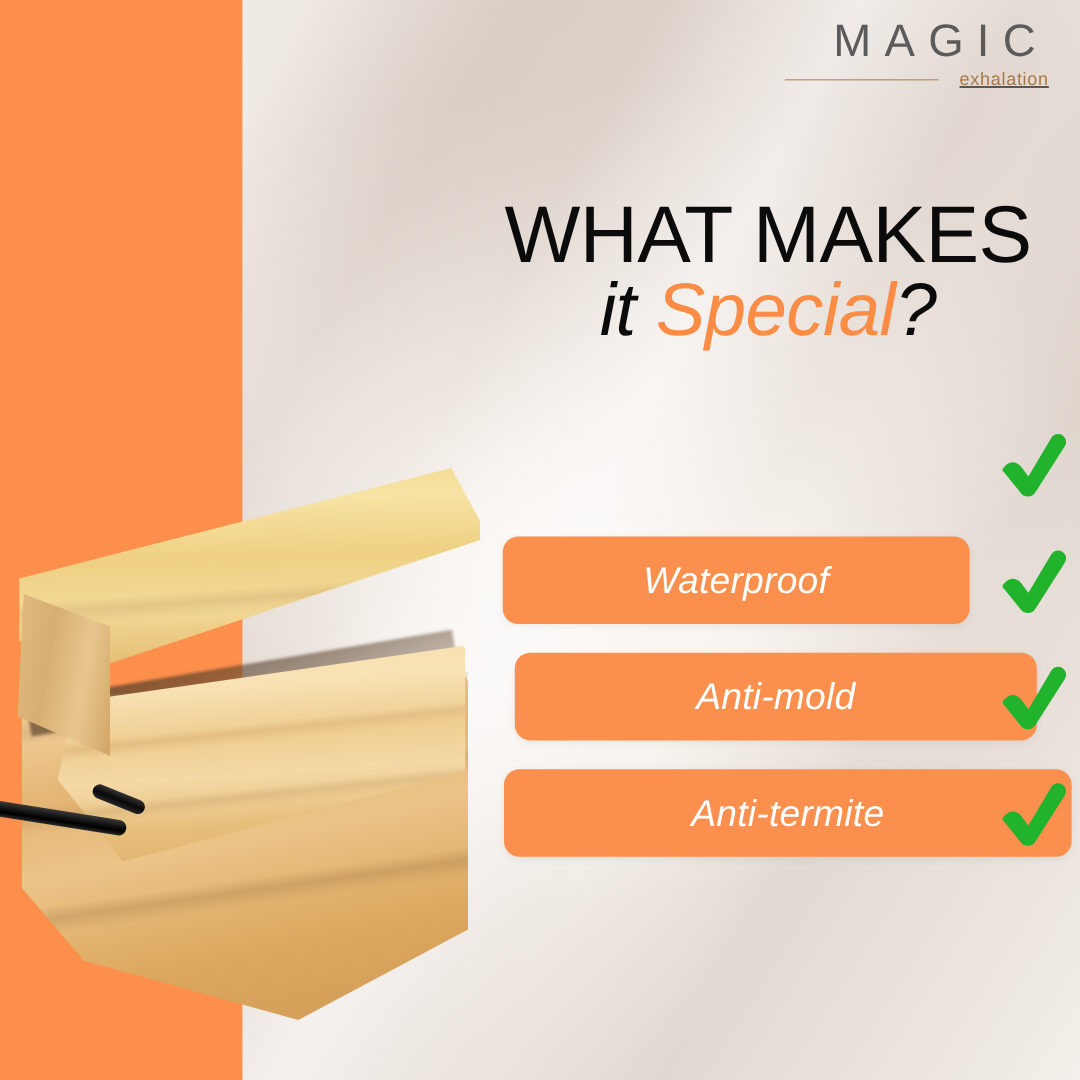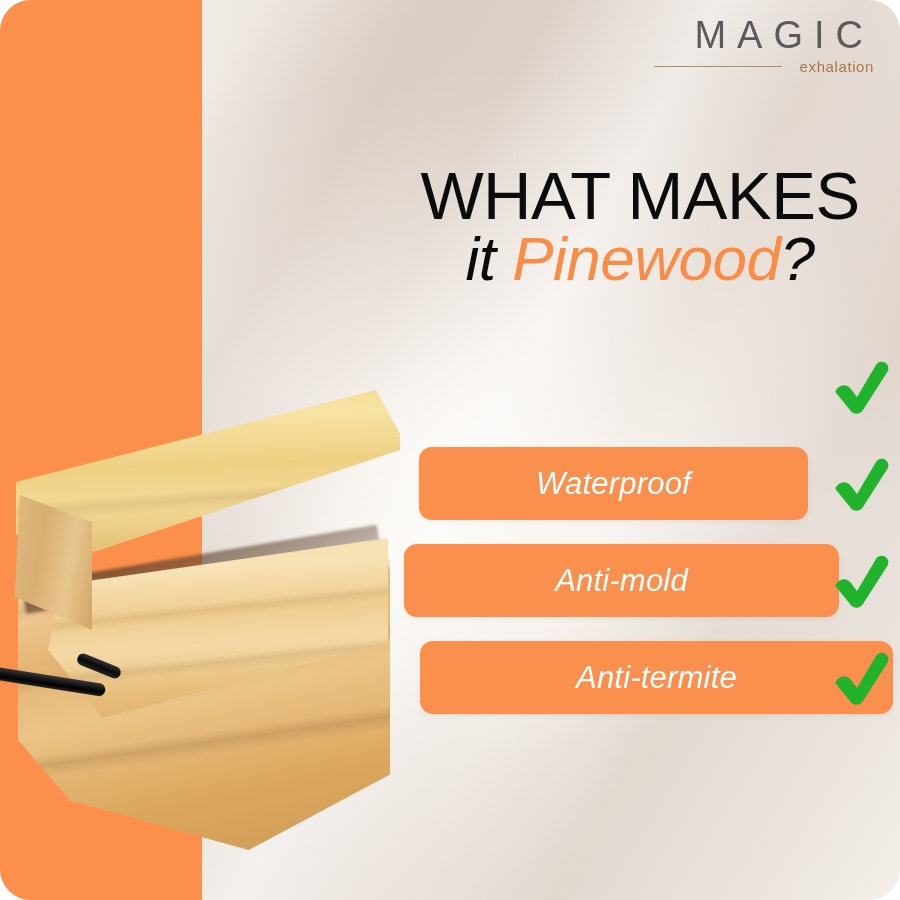--- a/index.html
+++ b/index.html
@@ -8,21 +8,20 @@
     width:900px; height:900px;
     font-family:"Liberation Sans", sans-serif;
     overflow:hidden;
   }
 
   #canvas {
     position:relative;
     width:900px; height:900px;
     background:#F4EFEA;
     overflow:hidden;
-    border-radius:31px;
   }
 
   
   .bg-base {
     position:absolute; inset:0;
     background:
       linear-gradient(122deg,
         rgba(214,200,190,0.00) 0%,
         rgba(208,193,183,0.00) 18%,
         rgba(198,181,170,0.55) 30%,
@@ -161,21 +160,21 @@
     font-size:38px;
     letter-spacing:11px;
     color:#5B5B5B;
     font-weight:400;
     line-height:1;
     padding-left:11px;
   }
   .logo-sub-row {
     display:flex; align-items:center;
     justify-content:flex-end;
-    gap:14px; margin-top:5px;
+    gap:14px; margin-top:5px;text-decoration:underline;
   }
   .logo-rule {
     flex:1 1 auto;
     height:1.5px;
     background:#A8norm;
     background:#A8813F;
     opacity:.85;
     margin-right:4px;
   }
   .logo-sub {
@@ -280,42 +279,42 @@
     <div class="logo-word">MAGIC</div>
     <div class="logo-sub-row">
       <div class="logo-rule"></div>
       <div class="logo-sub">exhalation</div>
     </div>
   </div>
 
 
   <div class="head-main">WHAT MAKES</div>
 
-  <div class="head-sub"><span>it </span><span class="head-accent">Pinewood</span><span>?</span></div>
+  <div class="head-sub"><span>it </span><span class="head-accent">Special</span><span>?</span></div>
 
   <div class="features" id="features-list">
       <div class="feature-row">
         <div class="feature-icon" style="left: 822px; width: 80px;">
           <svg width="62" height="58" viewBox="0 0 62 58">
             <path d="M6 31 C10 26, 16 26, 20 31 L26 39 L45 7 C48 2, 55 3, 57 8 C58 11, 57 13, 55 16 L32 52 C29 57, 22 57, 19 52 L6 36 C4 34, 4 33, 6 31 Z" fill="#22B32C"></path>
           </svg>
         </div>
       </div>
       <div class="feature-row">
         <div class="pill" style="left: 419px; width: 389px;">
           <span class="pill-label">Waterproof</span>
         </div>
         <div class="feature-icon" style="left: 822px; width: 80px;">
           <svg width="62" height="58" viewBox="0 0 62 58">
             <path d="M6 31 C10 26, 16 26, 20 31 L26 39 L45 7 C48 2, 55 3, 57 8 C58 11, 57 13, 55 16 L32 52 C29 57, 22 57, 19 52 L6 36 C4 34, 4 33, 6 31 Z" fill="#22B32C"></path>
           </svg>
         </div>
       </div>
       <div class="feature-row">
-        <div class="pill" style="left: 404px; width: 435px;">
+        <div class="pill" style="left: 429px; width: 435px;">
           <span class="pill-label">Anti-mold</span>
         </div>
         <div class="feature-icon" style="left: 822px; width: 80px;">
           <svg width="62" height="58" viewBox="0 0 62 58">
             <path d="M6 31 C10 26, 16 26, 20 31 L26 39 L45 7 C48 2, 55 3, 57 8 C58 11, 57 13, 55 16 L32 52 C29 57, 22 57, 19 52 L6 36 C4 34, 4 33, 6 31 Z" fill="#22B32C"></path>
           </svg>
         </div>
       </div>
       <div class="feature-row">
         <div class="pill" style="left: 420px; width: 473px;">

